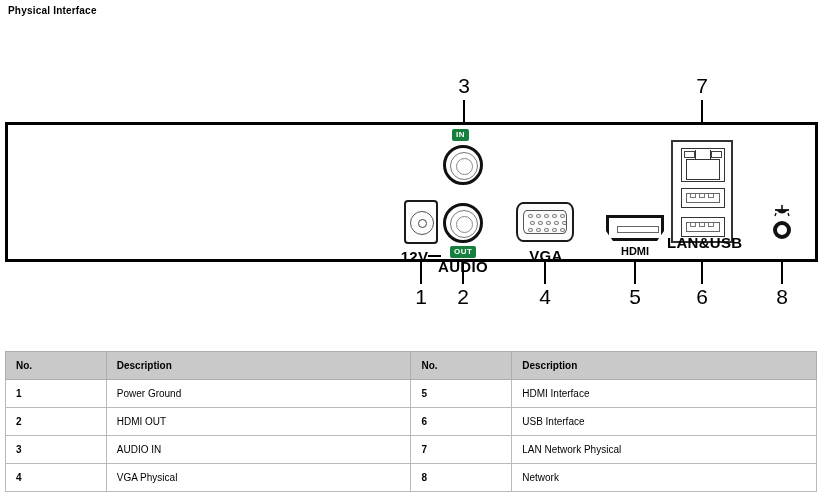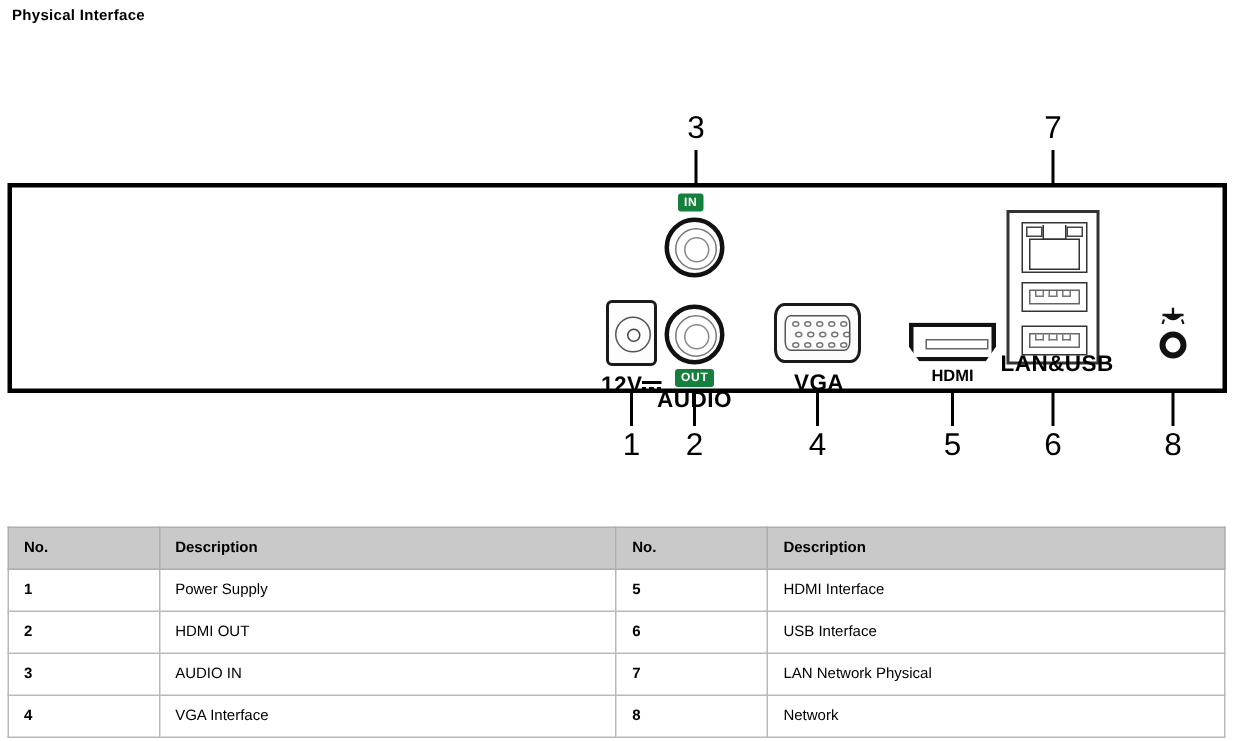--- a/index.html
+++ b/index.html
@@ -435,36 +435,36 @@
     <tr>
       <th class="col-no">No.</th>
       <th class="col-desc">Description</th>
       <th class="col-no">No.</th>
       <th class="col-desc">Description</th>
     </tr>
   </thead>
   <tbody>
     <tr>
       <td class="col-no">1</td>
-      <td class="col-desc">Power Supply</td>
+      <td class="col-desc">Power Ground</td>
       <td class="col-no">5</td>
       <td class="col-desc">HDMI Interface</td>
     </tr>
     <tr>
       <td class="col-no">2</td>
       <td class="col-desc">HDMI OUT</td>
       <td class="col-no">6</td>
       <td class="col-desc">USB Interface</td>
     </tr>
     <tr>
       <td class="col-no">3</td>
       <td class="col-desc">AUDIO IN</td>
       <td class="col-no">7</td>
       <td class="col-desc">LAN Network Physical</td>
     </tr>
     <tr>
       <td class="col-no">4</td>
-      <td class="col-desc">VGA Interface</td>
+      <td class="col-desc">VGA Physical</td>
       <td class="col-no">8</td>
       <td class="col-desc">Network</td>
     </tr>
   </tbody>
 </table>
 
 </body></html>

